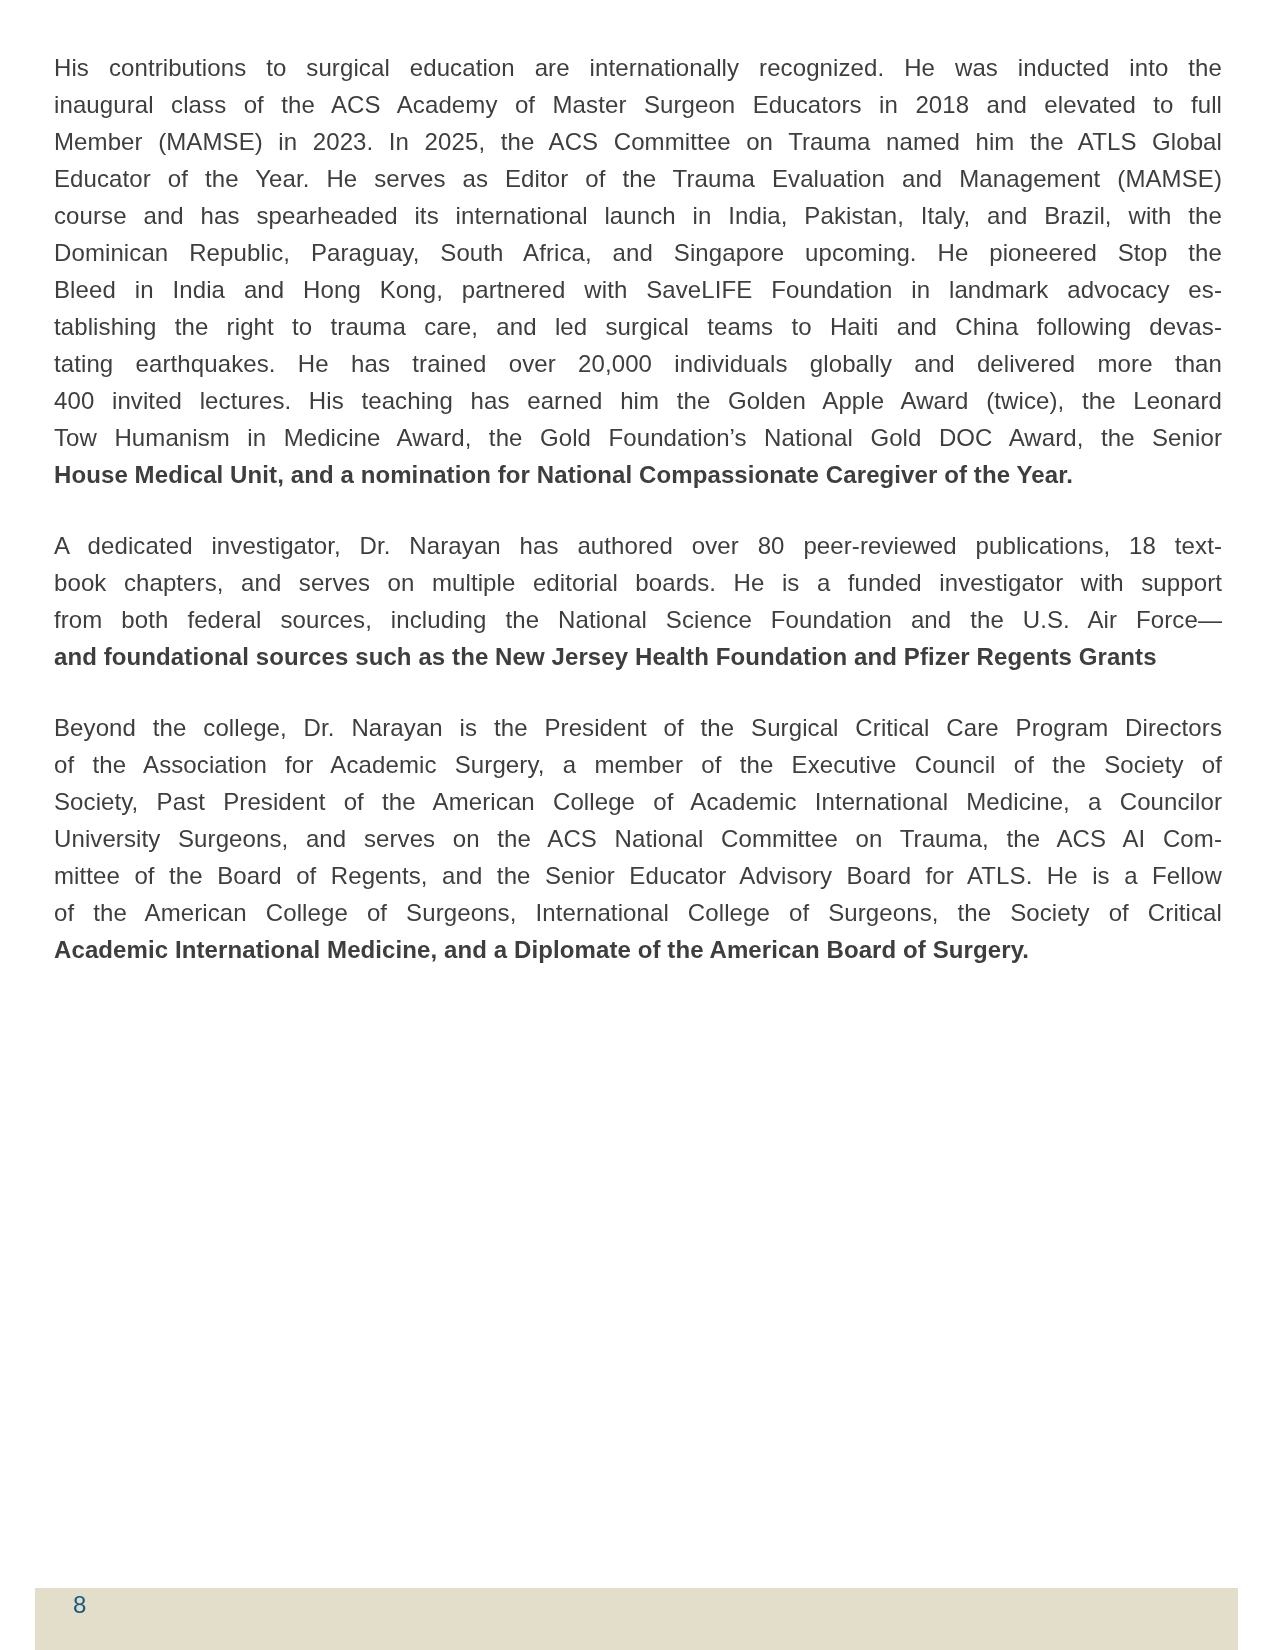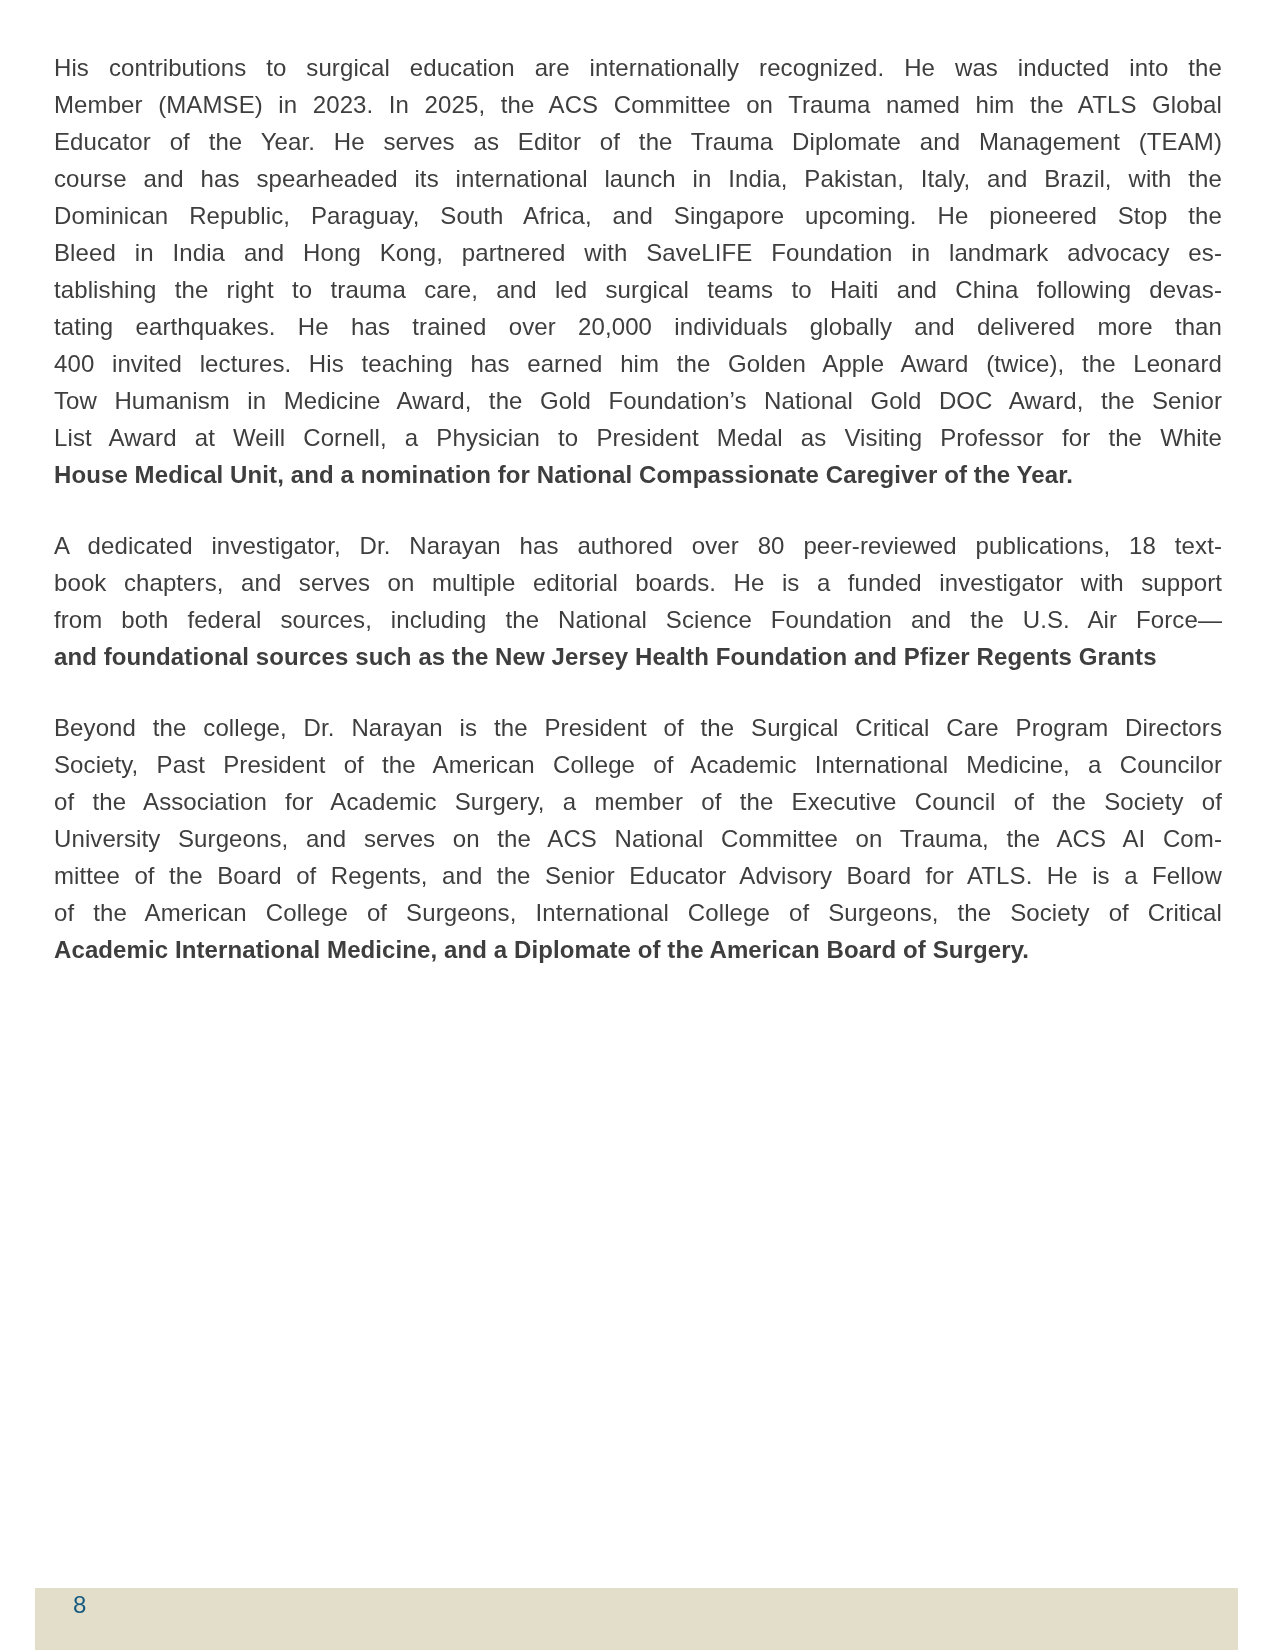--- a/index.html
+++ b/index.html
@@ -54,42 +54,42 @@
   }
 </style>
 </head>
 <body>
 
 <main>
 
   <section class="body-text" id="paragraphs">
       <div class="para">
         <div class="line">His contributions to surgical education are internationally recognized. He was inducted into the</div>
+        <div class="line">inaugural class of the ACS Academy of Master Surgeon Educators in 2018 and elevated to full</div>
         <div class="line">Member (MAMSE) in 2023. In 2025, the ACS Committee on Trauma named him the ATLS Global</div>
-        <div class="line">Educator of the Year. He serves as Editor of the Trauma Diplomate and Management (TEAM)</div>
+        <div class="line">Educator of the Year. He serves as Editor of the Trauma Evaluation and Management (MAMSE)</div>
         <div class="line">course and has spearheaded its international launch in India, Pakistan, Italy, and Brazil, with the</div>
         <div class="line">Dominican Republic, Paraguay, South Africa, and Singapore upcoming. He pioneered Stop the</div>
         <div class="line">Bleed in India and Hong Kong, partnered with SaveLIFE Foundation in landmark advocacy es-</div>
         <div class="line">tablishing the right to trauma care, and led surgical teams to Haiti and China following devas-</div>
         <div class="line">tating earthquakes. He has trained over 20,000 individuals globally and delivered more than</div>
         <div class="line">400 invited lectures. His teaching has earned him the Golden Apple Award (twice), the Leonard</div>
         <div class="line">Tow Humanism in Medicine Award, the Gold Foundation’s National Gold DOC Award, the Senior</div>
-        <div class="line">List Award at Weill Cornell, a Physician to President Medal as Visiting Professor for the White</div>
         <div class="line last">House Medical Unit, and a nomination for National Compassionate Caregiver of the Year.</div>
       </div>
       <div class="para">
         <div class="line">A dedicated investigator, Dr. Narayan has authored over 80 peer-reviewed publications, 18 text-</div>
         <div class="line">book chapters, and serves on multiple editorial boards. He is a funded investigator with support</div>
         <div class="line">from both federal sources, including the National Science Foundation and the U.S. Air Force—</div>
         <div class="line last">and foundational sources such as the New Jersey Health Foundation and Pfizer Regents Grants</div>
       </div>
       <div class="para">
         <div class="line">Beyond the college, Dr. Narayan is the President of the Surgical Critical Care Program Directors</div>
+        <div class="line">of the Association for Academic Surgery, a member of the Executive Council of the Society of</div>
         <div class="line">Society, Past President of the American College of Academic International Medicine, a Councilor</div>
-        <div class="line">of the Association for Academic Surgery, a member of the Executive Council of the Society of</div>
         <div class="line">University Surgeons, and serves on the ACS National Committee on Trauma, the ACS AI Com-</div>
         <div class="line">mittee of the Board of Regents, and the Senior Educator Advisory Board for ATLS. He is a Fellow</div>
         <div class="line">of the American College of Surgeons, International College of Surgeons, the Society of Critical</div>
         <div class="line last">Academic International Medicine, and a Diplomate of the American Board of Surgery.</div>
       </div>
     </section>
 
   <footer class="footer-bar">
     <span class="page-number">8</span>
   </footer>

